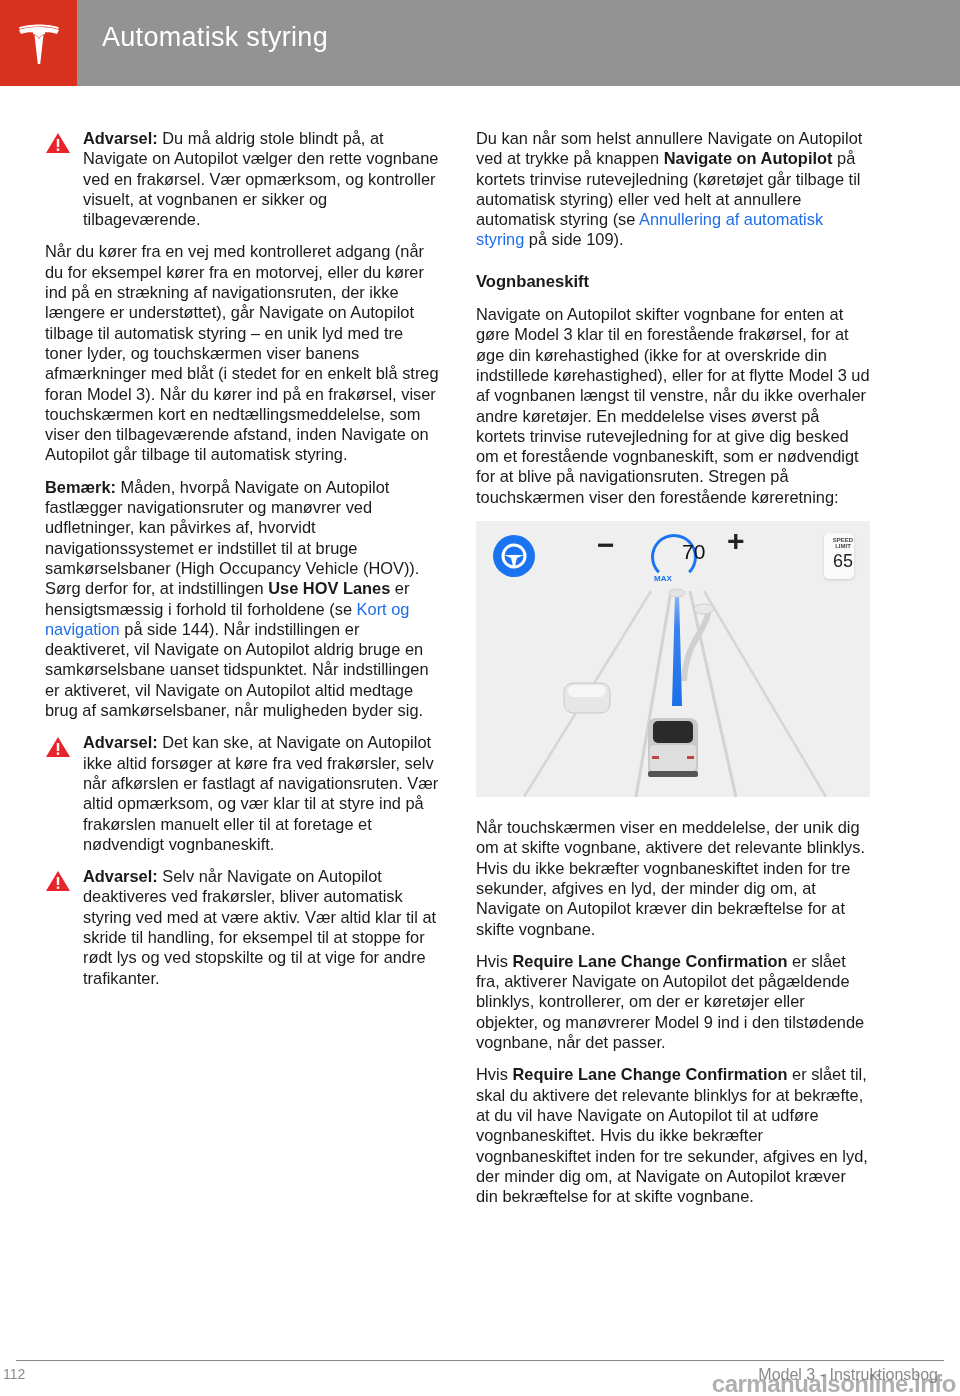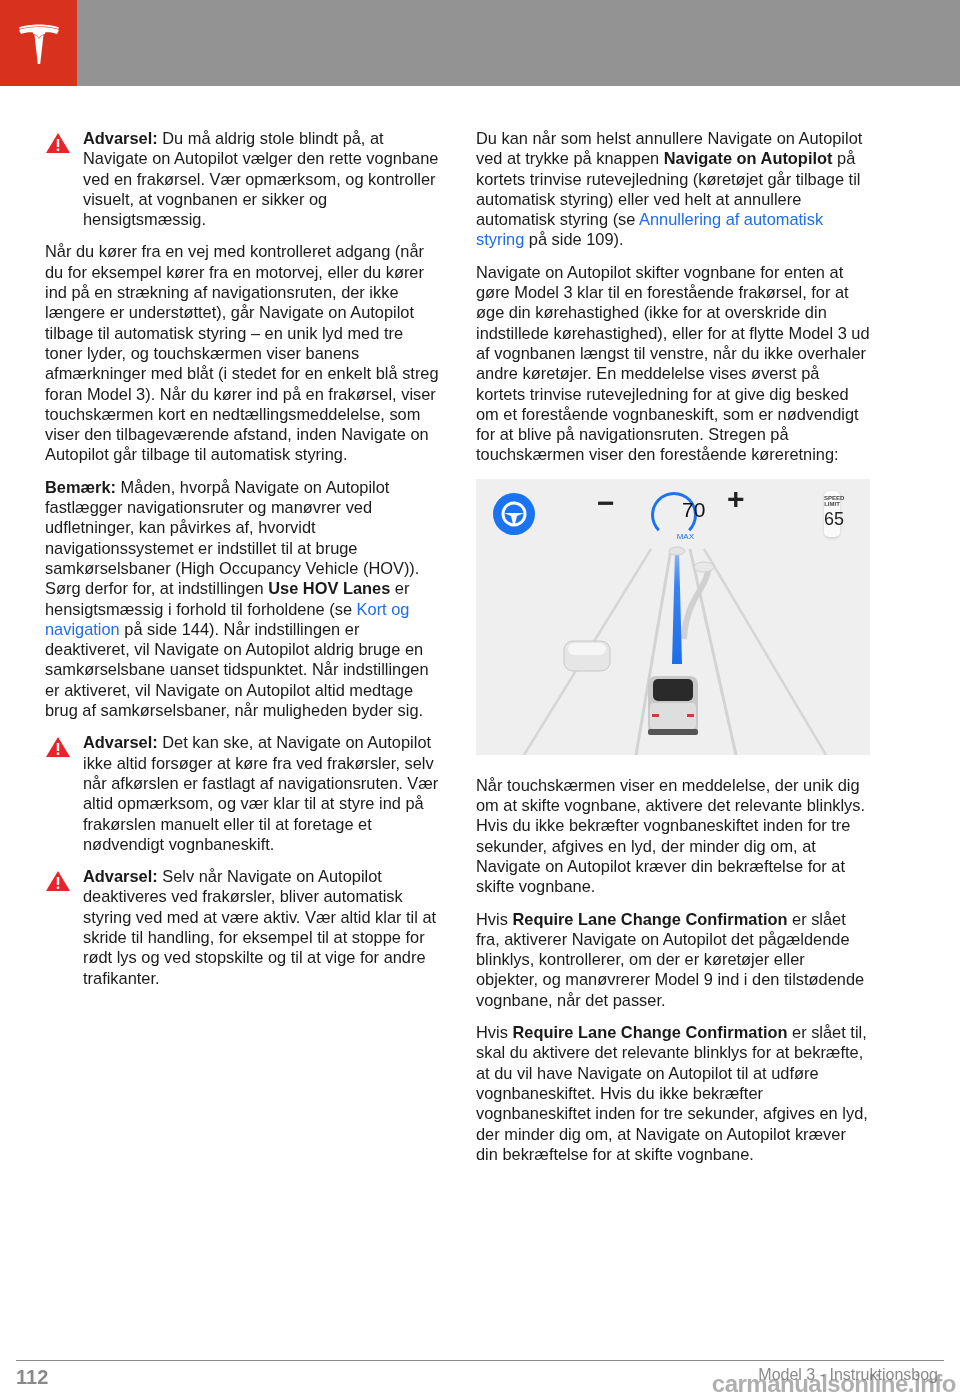--- a/index.html
+++ b/index.html
@@ -19,46 +19,47 @@
   .link { color: #1f6ee8; }
 
   .warning { position: relative; padding-left: 38px; margin-bottom: 12px; }
   .warning .warn-icon { position: absolute; left: 0; top: 4px; width: 26px; height: 22px; }
 
   h3.section { font-size: 16.6px; font-weight: bold; margin: 22px 0 12px 0; }
 
   .nav-figure { position: relative; width: 394px; height: 276px; background: #efefef; margin: 14px 0 20px 0; overflow: hidden; }
 
   .footer-line { position: absolute; left: 16px; top: 1360px; width: 928px; height: 1px; background: #8a8a8a; }
-  .page-number { position: absolute; left: 16px; top: 1366px; font-size: 20px; color: #8a8a8a; font-weight: bold; }
+  .page-number { position: absolute; left: 3px; top: 1366px; font-size: 14px; color: #8a8a8a; }
   .doc-name { position: absolute; right: 22px; top: 1366px; font-size: 16px; color: #8a8a8a; }
   .watermark { position: absolute; right: 4px; top: 1370px; font-size: 24px; font-weight: bold; color: #6e6e6e; opacity: 0.55; letter-spacing: -0.5px; }
 </style>
 </head>
 <body>
 
 <div class="header">
   <div class="logo-box">
     <svg width="46" height="46" viewBox="0 0 46 46">
       <path d="M3 10 C12 6, 34 6, 43 10 L41 14 C36 12, 31 12, 29 12.5 L29 14 C26 14.5 24.5 16 23 18 C21.5 16 20 14.5 17 14 L17 12.5 C15 12, 10 12, 5 14 Z" fill="#ffffff"></path>
       <path d="M3 7.5 C12 3.5, 34 3.5, 43 7.5 L42.3 9 C33 5.6, 13 5.6, 3.7 9 Z" fill="#ffffff"></path>
       <path d="M18.5 15 C20.5 15.5 22 17 23 19 C24 17 25.5 15.5 27.5 15 L24.2 44 L21.8 44 Z" fill="#ffffff"></path>
     </svg>
   </div>
+  <h1 class="page-title">Automatisk styring</h1>
 </div>
 
 <div class="col col-left">
 
   <div class="warning">
     <svg class="warn-icon" viewBox="0 0 26 22">
       <path d="M13 1 L25 21 L1 21 Z" fill="#e8242a"></path>
       <rect x="11.8" y="7" width="2.4" height="8" fill="#ffffff"></rect>
       <rect x="11.8" y="16.5" width="2.4" height="2.4" fill="#ffffff"></rect>
     </svg>
-    <b>Advarsel:</b><span> Du må aldrig stole blindt på, at Navigate on Autopilot vælger den rette vognbane ved en frakørsel. Vær opmærksom, og kontroller visuelt, at vognbanen er sikker og hensigtsmæssig.</span>
+    <b>Advarsel:</b><span> Du må aldrig stole blindt på, at Navigate on Autopilot vælger den rette vognbane ved en frakørsel. Vær opmærksom, og kontroller visuelt, at vognbanen er sikker og tilbageværende.</span>
   </div>
 
   <p class="body">Når du kører fra en vej med kontrolleret adgang (når du for eksempel kører fra en motorvej, eller du kører ind på en strækning af navigationsruten, der ikke længere er understøttet), går Navigate on Autopilot tilbage til automatisk styring – en unik lyd med tre toner lyder, og touchskærmen viser banens afmærkninger med blåt (i stedet for en enkelt blå streg foran Model 3). Når du kører ind på en frakørsel, viser touchskærmen kort en nedtællingsmeddelelse, som viser den tilbageværende afstand, inden Navigate on Autopilot går tilbage til automatisk styring.</p>
 
   <p class="body">
     <b>Bemærk:</b><span> Måden, hvorpå Navigate on Autopilot fastlægger navigationsruter og manøvrer ved udfletninger, kan påvirkes af, hvorvidt navigationssystemet er indstillet til at bruge samkørselsbaner (High Occupancy Vehicle (HOV)). Sørg derfor for, at indstillingen </span><b>Use HOV Lanes</b><span> er hensigtsmæssig i forhold til forholdene (se </span><span class="link">Kort og navigation</span><span> på side 144). Når indstillingen er deaktiveret, vil Navigate on Autopilot aldrig bruge en samkørselsbane uanset tidspunktet. Når indstillingen er aktiveret, vil Navigate on Autopilot altid medtage brug af samkørselsbaner, når muligheden byder sig.</span>
   </p>
 
   <div class="warning">
     <svg class="warn-icon" viewBox="0 0 26 22">
@@ -77,20 +78,21 @@
     </svg>
     <b>Advarsel:</b><span> Selv når Navigate on Autopilot deaktiveres ved frakørsler, bliver automatisk styring ved med at være aktiv. Vær altid klar til at skride til handling, for eksempel til at stoppe for rødt lys og ved stopskilte og til at vige for andre trafikanter.</span>
   </div>
 </div>
 
 <div class="col col-right">
   <p class="body">
     <span>Du kan når som helst annullere Navigate on Autopilot ved at trykke på knappen </span><b>Navigate on Autopilot</b><span> på kortets trinvise rutevejledning (køretøjet går tilbage til automatisk styring) eller ved helt at annullere automatisk styring (se </span><span class="link">Annullering af automatisk styring</span><span> på side 109).</span>
   </p>
 
+  <h3 class="section">Vognbaneskift</h3>
 
   <p class="body">Navigate on Autopilot skifter vognbane for enten at gøre Model 3 klar til en forestående frakørsel, for at øge din kørehastighed (ikke for at overskride din indstillede kørehastighed), eller for at flytte Model 3 ud af vognbanen længst til venstre, når du ikke overhaler andre køretøjer. En meddelelse vises øverst på kortets trinvise rutevejledning for at give dig besked om et forestående vognbaneskift, som er nødvendigt for at blive på navigationsruten. Stregen på touchskærmen viser den forestående køreretning:</p>
 
   <div class="nav-figure">
     <svg width="394" height="276" viewBox="0 0 394 276">
 
       <line x1="175" y1="70" x2="48" y2="276" stroke="#d6d6d6" stroke-width="2.5"></line>
       <line x1="195" y1="70" x2="160" y2="276" stroke="#d3d3d3" stroke-width="3"></line>
       <line x1="214" y1="70" x2="260" y2="276" stroke="#d3d3d3" stroke-width="3"></line>
       <line x1="228" y1="70" x2="350" y2="276" stroke="#d6d6d6" stroke-width="2.5"></line>
@@ -127,26 +129,26 @@
       <svg width="28" height="28" viewBox="0 0 28 28">
         <circle cx="14" cy="14" r="11" fill="none" stroke="#ffffff" stroke-width="3"></circle>
         <path d="M4 13 L24 13 L17 16 L15 24 L13 24 L11 16 Z" fill="#ffffff"></path>
       </svg>
     </div>
 
     <span style="position:absolute;left:121px;top:14px;font-size:30px;font-weight:bold;color:#222;">−</span>
 
     <div style="position:absolute;left:175px;top:13px;width:46px;height:46px;border-radius:50%;border:3px solid #1a73f0;border-bottom-color:transparent;">
       <span style="position:absolute;left:0;top:5px;width:28px;text-align:center;font-size:21px;color:#111;padding-left:28px;">70</span>
-      <span style="position:absolute;left:0;top:32px;width:40px;text-align:right;font-size:8px;font-weight:normal;color:#1a73f0;">MAX</span>
+      <span style="position:absolute;left:0;top:32px;width:40px;text-align:left;font-size:8px;font-weight:bold;color:#1a73f0;">MAX</span>
     </div>
 
     <span style="position:absolute;left:251px;top:10px;font-size:30px;font-weight:bold;color:#222;">+</span>
 
-    <div style="position:absolute;left:348px;top:12px;width:16px;height:46px;background:#fafafa;border-radius:5px;box-shadow:0 1px 3px rgba(0,0,0,0.15);text-align:center;">
+    <div style="position:absolute;left:348px;top:12px;width:30px;height:46px;background:#fafafa;border-radius:5px;box-shadow:0 1px 3px rgba(0,0,0,0.15);text-align:center;padding-left:8px;">
       <div style="font-size:6px;font-weight:bold;color:#444;margin-top:4px;line-height:6px;">SPEED</div>
       <div style="font-size:6px;font-weight:bold;color:#444;line-height:7px;">LIMIT</div>
       <div style="font-size:18px;color:#222;line-height:22px;">65</div>
     </div>
   </div>
 
   <p class="body">Når touchskærmen viser en meddelelse, der unik dig om at skifte vognbane, aktivere det relevante blinklys. Hvis du ikke bekræfter vognbaneskiftet inden for tre sekunder, afgives en lyd, der minder dig om, at Navigate on Autopilot kræver din bekræftelse for at skifte vognbane.</p>
 
   <p class="body">
     <span>Hvis </span><b>Require Lane Change Confirmation</b><span> er slået fra, aktiverer Navigate on Autopilot det pågældende blinklys, kontrollerer, om der er køretøjer eller objekter, og manøvrerer Model 9 ind i den tilstødende vognbane, når det passer.</span>

